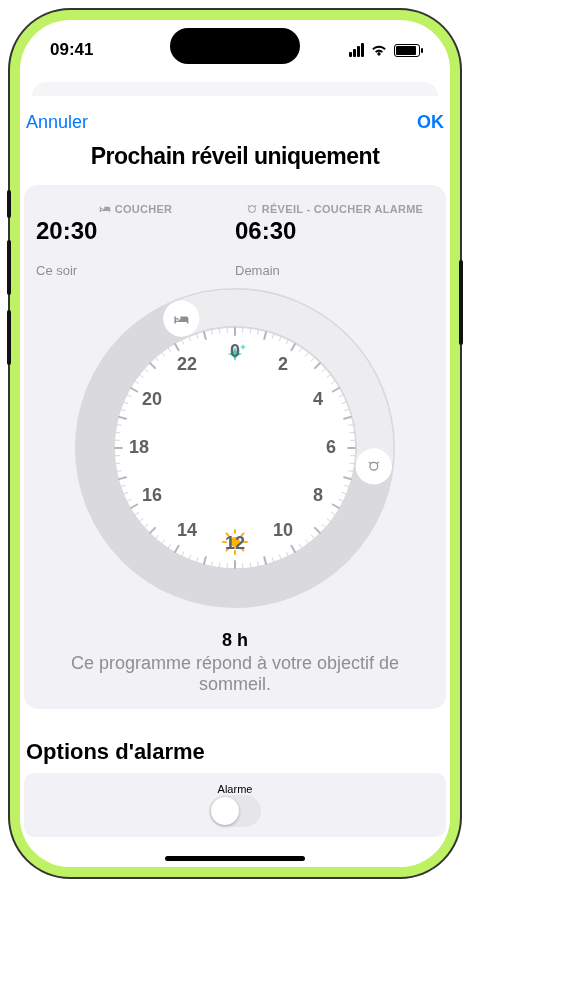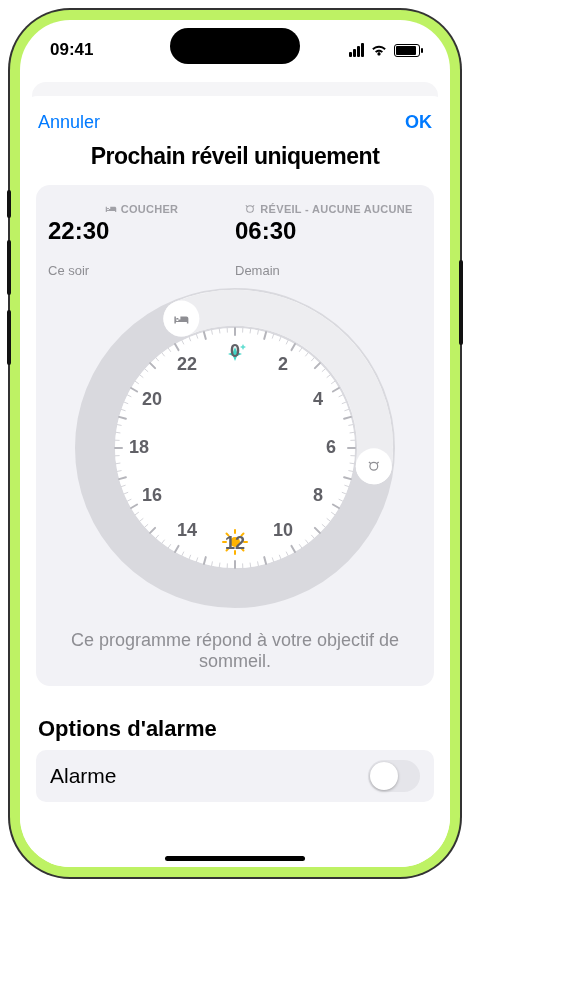--- a/index.html
+++ b/index.html
@@ -68,21 +68,21 @@
       top: 62px; left: 12px; right: 12px;
       height: 20px;
       background: #f5f5f7;
       border-radius: 14px 14px 0 0;
     }
     .sheet {
       position: absolute;
       top: 76px; left: 0; right: 0; bottom: 0;
       background: #fff;
       border-radius: 18px 18px 0 0;
-      padding: 14px 16px 0;
+      padding: 14px 4px 0;
       display: flex;
       flex-direction: column;
     }
     .nav-row { display: flex; justify-content: space-between; align-items: center; padding: 2px 2px 6px; }
     .nav-btn { color: #007aff; font-size: 18px; background: none; border: none; cursor: pointer; }
     .nav-btn.ok { font-weight: 600; }
     .title { text-align: center; font-weight: 800; font-size: 23px; line-height: 1.15; margin: 4px 0 16px; letter-spacing: -0.5px; }
     .card {
       background: #f2f2f6;
       border-radius: 14px;
@@ -95,21 +95,21 @@
     .tcap svg { width: 12px; height: 12px; }
     .tval { font-size: 24px; font-weight: 800; margin-top: 2px; }
     .tsub { color: #8e8e93; font-size: 13px; margin-top: 18px; }
     .dial-wrap { position: relative; width: 320px; height: 320px; margin: 10px auto 0; }
     .summary { text-align: center; margin-top: 22px; }
     .sum-h { font-weight: 800; font-size: 18px; }
     .sum-p { color: #8e8e93; font-size: 18px; margin-top: 2px; }
     .section-title { font-weight: 800; font-size: 22px; margin: 30px 0 8px 2px; }
     .row {
       background: #f2f2f6; display: flex; align-items: center; justify-content: space-between;
-      padding: 10px 14px; border-radius: 10px; font-size: 21px;
+      padding: 10px 14px; border-radius: 10px; font-size: 11px; flex-direction: column;
     }
     .switch { position: relative; width: 52px; height: 32px; background: #e5e5ea; border-radius: 16px; cursor: pointer; }
     .switch .knob { position: absolute; left: 2px; top: 2px; width: 28px; height: 28px; background: #fff; border-radius: 50%; box-shadow: 0 1px 3px rgba(0,0,0,.3); }
     .home-ind { position: absolute; bottom: 6px; left: 50%; transform: translateX(-50%); width: 140px; height: 5px; background: #000; border-radius: 3px; }
     .arrow {
       position: absolute;
       left: 470px;
       top: 910px;
       display: flex; align-items: center;
     }
@@ -154,29 +154,29 @@
 
         <div class="card">
           <div class="times-row">
             <div class="tcol">
               <div class="tcap">
                 <svg viewBox="0 0 16 12">
                     <path fill="#a0a0a6" d="M1 3v7h1.5V8.5h11V10H15V5c0-1.1-.9-2-2-2H7v3H2.5V3H1zm3 1.5c.8 0 1.5.7 1.5 1.5S4.8 7.5 4 7.5 2.5 6.8 2.5 6 3.2 4.5 4 4.5z"></path>
                   </svg>
                 <span>COUCHER</span>
               </div>
-              <div class="tval">22:30</div>
+              <div class="tval">20:30</div>
               <div class="tsub">Ce soir</div>
             </div>
             <div class="tcol">
               <div class="tcap">
                 <svg viewBox="0 0 14 14">
                     <path fill="#a0a0a6" d="M7 2.5A4.5 4.5 0 1 0 11.5 7 4.5 4.5 0 0 0 7 2.5zm0 7.8A3.3 3.3 0 1 1 10.3 7 3.3 3.3 0 0 1 7 10.3zM2.6 2.3L1.7 3.2l1.6 1.4.9-.9zm8.8 0l-1.6 1.4.9.9 1.6-1.4z"></path>
                   </svg>
-                <span>RÉVEIL - AUCUNE AUCUNE</span>
+                <span>RÉVEIL - COUCHER ALARME</span>
               </div>
               <div class="tval">06:30</div>
               <div class="tsub">Demain</div>
             </div>
           </div>
 
           <div class="dial-wrap">
             <svg viewBox="0 0 320 320" width="320" height="320">
 
               <circle cx="160" cy="160" r="140" fill="none" stroke="#d9d9de" stroke-width="40"></circle>
@@ -335,20 +335,21 @@
                   <text x="112.0" y="243.1">14</text>
                   <text x="76.9" y="208.0">16</text>
                   <text x="64.0" y="160.0">18</text>
                   <text x="76.9" y="112.0">20</text>
                   <text x="112.0" y="76.9">22</text>
                 </g>
             </svg>
           </div>
 
           <div class="summary">
+            <div class="sum-h">8 h</div>
             <div class="sum-p">Ce programme répond à votre objectif de sommeil.</div>
           </div>
         </div>
 
         <div class="section-title">Options d'alarme</div>
         <div class="row">
           <span>Alarme</span>
           <div class="switch">
               <div class="knob"></div>
             </div>

